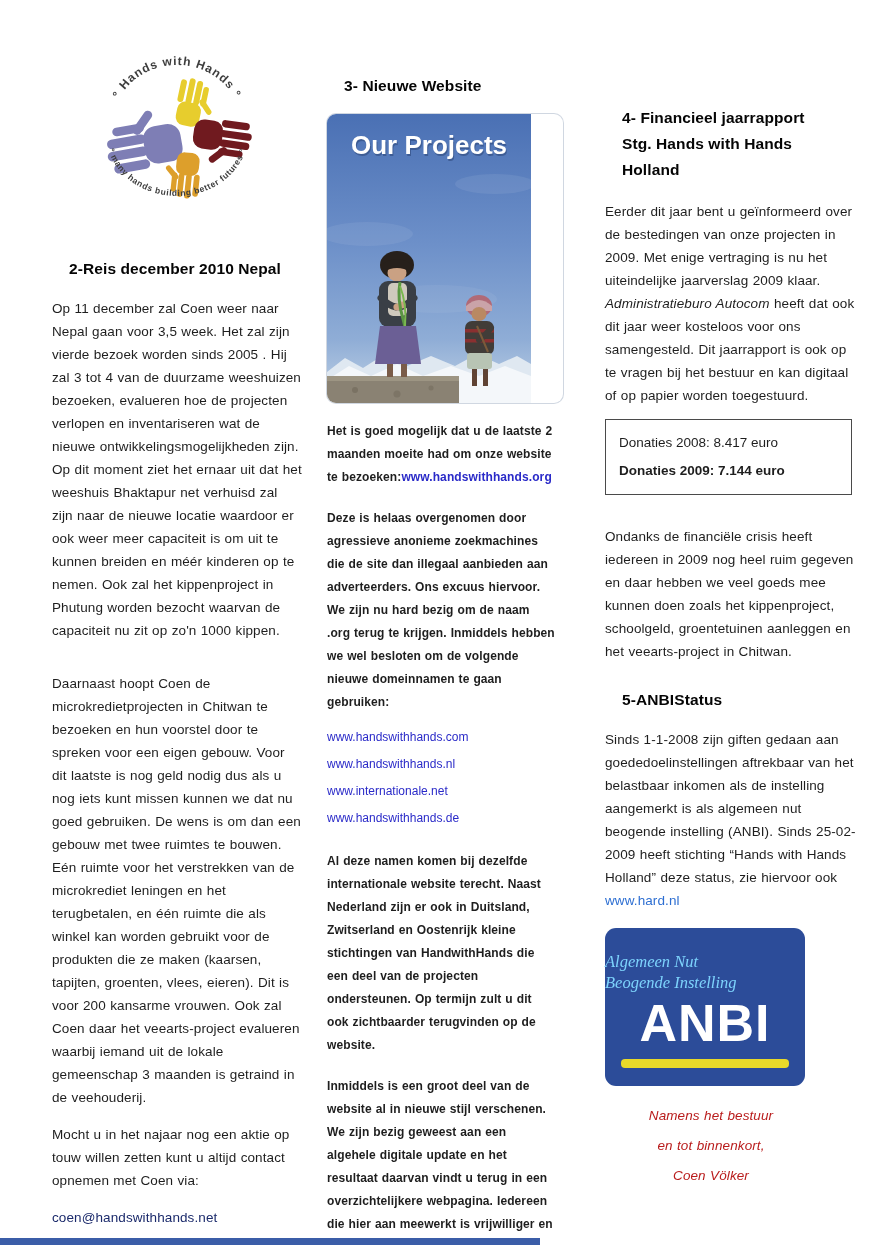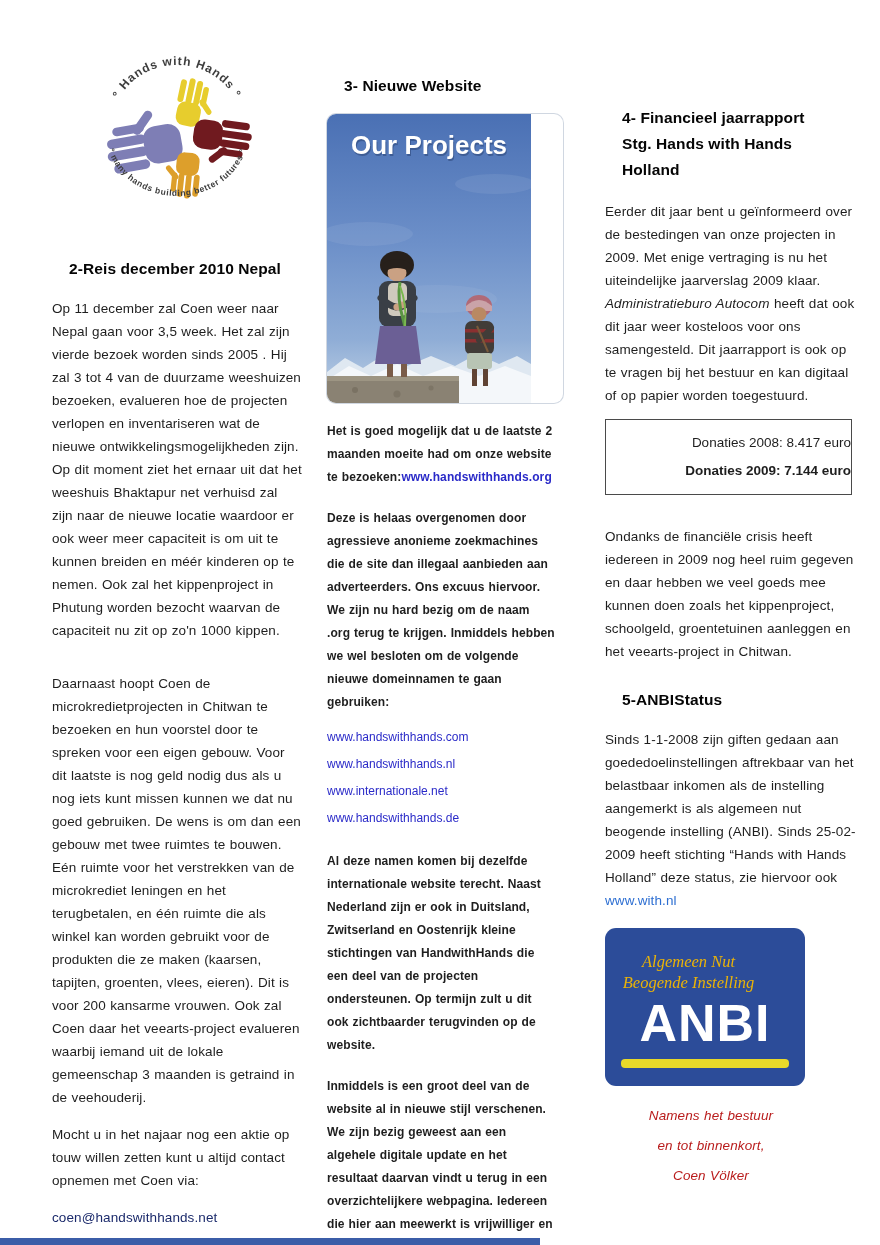--- a/index.html
+++ b/index.html
@@ -25,25 +25,25 @@
   .weblinks a{display:block;font-size:12px;line-height:27px;}
 
   .logo-wrap{width:170px;margin:0 auto;}
   .arc-top{font-size:12px;font-weight:600;letter-spacing:1px;fill:#3d3d3d;}
   .arc-bot{font-size:8.5px;font-weight:600;letter-spacing:0.6px;fill:#3d3d3d;}
 
   .photo{width:236px;height:289px;margin-top:12px;border-radius:9px;overflow:hidden;box-shadow:0 0 0 1px rgba(120,140,170,0.35);}
   .photo svg{display:block;}
 
   .donbox{margin-top:12px;border:1px solid #4a4a4a;background:#fff;width:232px;padding:9px 0 9px 13px;}
-  .donbox .dline{font-size:13.5px;line-height:28px;text-align:right;}
+  .donbox .dline{font-size:13.5px;line-height:28px;}
   .donbox .bold{font-weight:bold;}
 
   .anbi-badge{margin-top:16px;width:200px;height:158px;background:var(--badge-blue,#2c4c99);border-radius:11px;box-sizing:border-box;padding-top:23px;}
-  .anbi-sub{font-family:"Liberation Serif",serif;font-style:italic;color:#eab308;font-size:16.5px;line-height:21px;text-align:center;padding-right:33px;}
+  .anbi-sub{font-family:"Liberation Serif",serif;font-style:italic;color:#7dd3fc;font-size:16.5px;line-height:21px;text-align:left;padding-right:33px;}
   .anbi-big{color:#ffffff;font-weight:bold;font-size:52px;line-height:52px;text-align:center;letter-spacing:1px;margin-top:4px;}
   .anbi-bar{width:168px;height:9px;border-radius:4px;background:var(--badge-yellow,#e8d92a);margin:10px auto 0 auto;}
 
   .sig{margin-top:22px;width:212px;text-align:center;font-style:italic;font-weight:400;color:#b91c1c;}
   .sig p{font-size:13.5px;line-height:16px;margin-top:14px;}
 
   .footer-bar{position:absolute;left:0;bottom:0;width:540px;height:7px;background:var(--footer-blue,#3b5da8);}
   .ital{font-style:italic;}
 </style>
 </head>
@@ -168,21 +168,21 @@
     <p class="mt14"><span>Eerder dit jaar bent u geïnformeerd over de bestedingen van onze projecten in 2009. Met enige vertraging is nu het uiteindelijke jaarverslag 2009 klaar. </span><span class="ital">Administratieburo Autocom</span><span> heeft dat ook dit jaar weer kosteloos voor ons samengesteld. Dit jaarrapport is ook op te vragen bij het bestuur en kan digitaal of op papier worden toegestuurd.</span></p>
 
     <div class="donbox">
       <div class="dline">Donaties 2008: 8.417 euro</div>
       <div class="dline bold">Donaties 2009: 7.144 euro</div>
     </div>
 
     <p class="mt30">Ondanks de financiële crisis heeft iedereen in 2009 nog heel ruim gegeven en daar hebben we veel goeds mee kunnen doen zoals het kippenproject, schoolgeld, groentetuinen aanleggen en het veearts-project in Chitwan.</p>
 
     <h2 class="mt26">5-ANBIStatus</h2>
-    <p class="mt12"><span>Sinds 1-1-2008 zijn giften gedaan aan goededoelinstellingen aftrekbaar van het belastbaar inkomen als de instelling aangemerkt is als algemeen nut beogende instelling (ANBI). Sinds 25-02-2009 heeft stichting “Hands with Hands Holland” deze status, zie hiervoor ook </span><a class="link-anbi">www.with.nl</a></p>
+    <p class="mt12"><span>Sinds 1-1-2008 zijn giften gedaan aan goededoelinstellingen aftrekbaar van het belastbaar inkomen als de instelling aangemerkt is als algemeen nut beogende instelling (ANBI). Sinds 25-02-2009 heeft stichting “Hands with Hands Holland” deze status, zie hiervoor ook </span><a class="link-anbi">www.hard.nl</a></p>
 
     <div class="anbi-badge">
       <div class="anbi-sub">
         <span style="display:block;">Algemeen Nut</span>
         <span style="display:block;">Beogende Instelling</span>
       </div>
       <div class="anbi-big">ANBI</div>
       <div class="anbi-bar"></div>
     </div>
 

